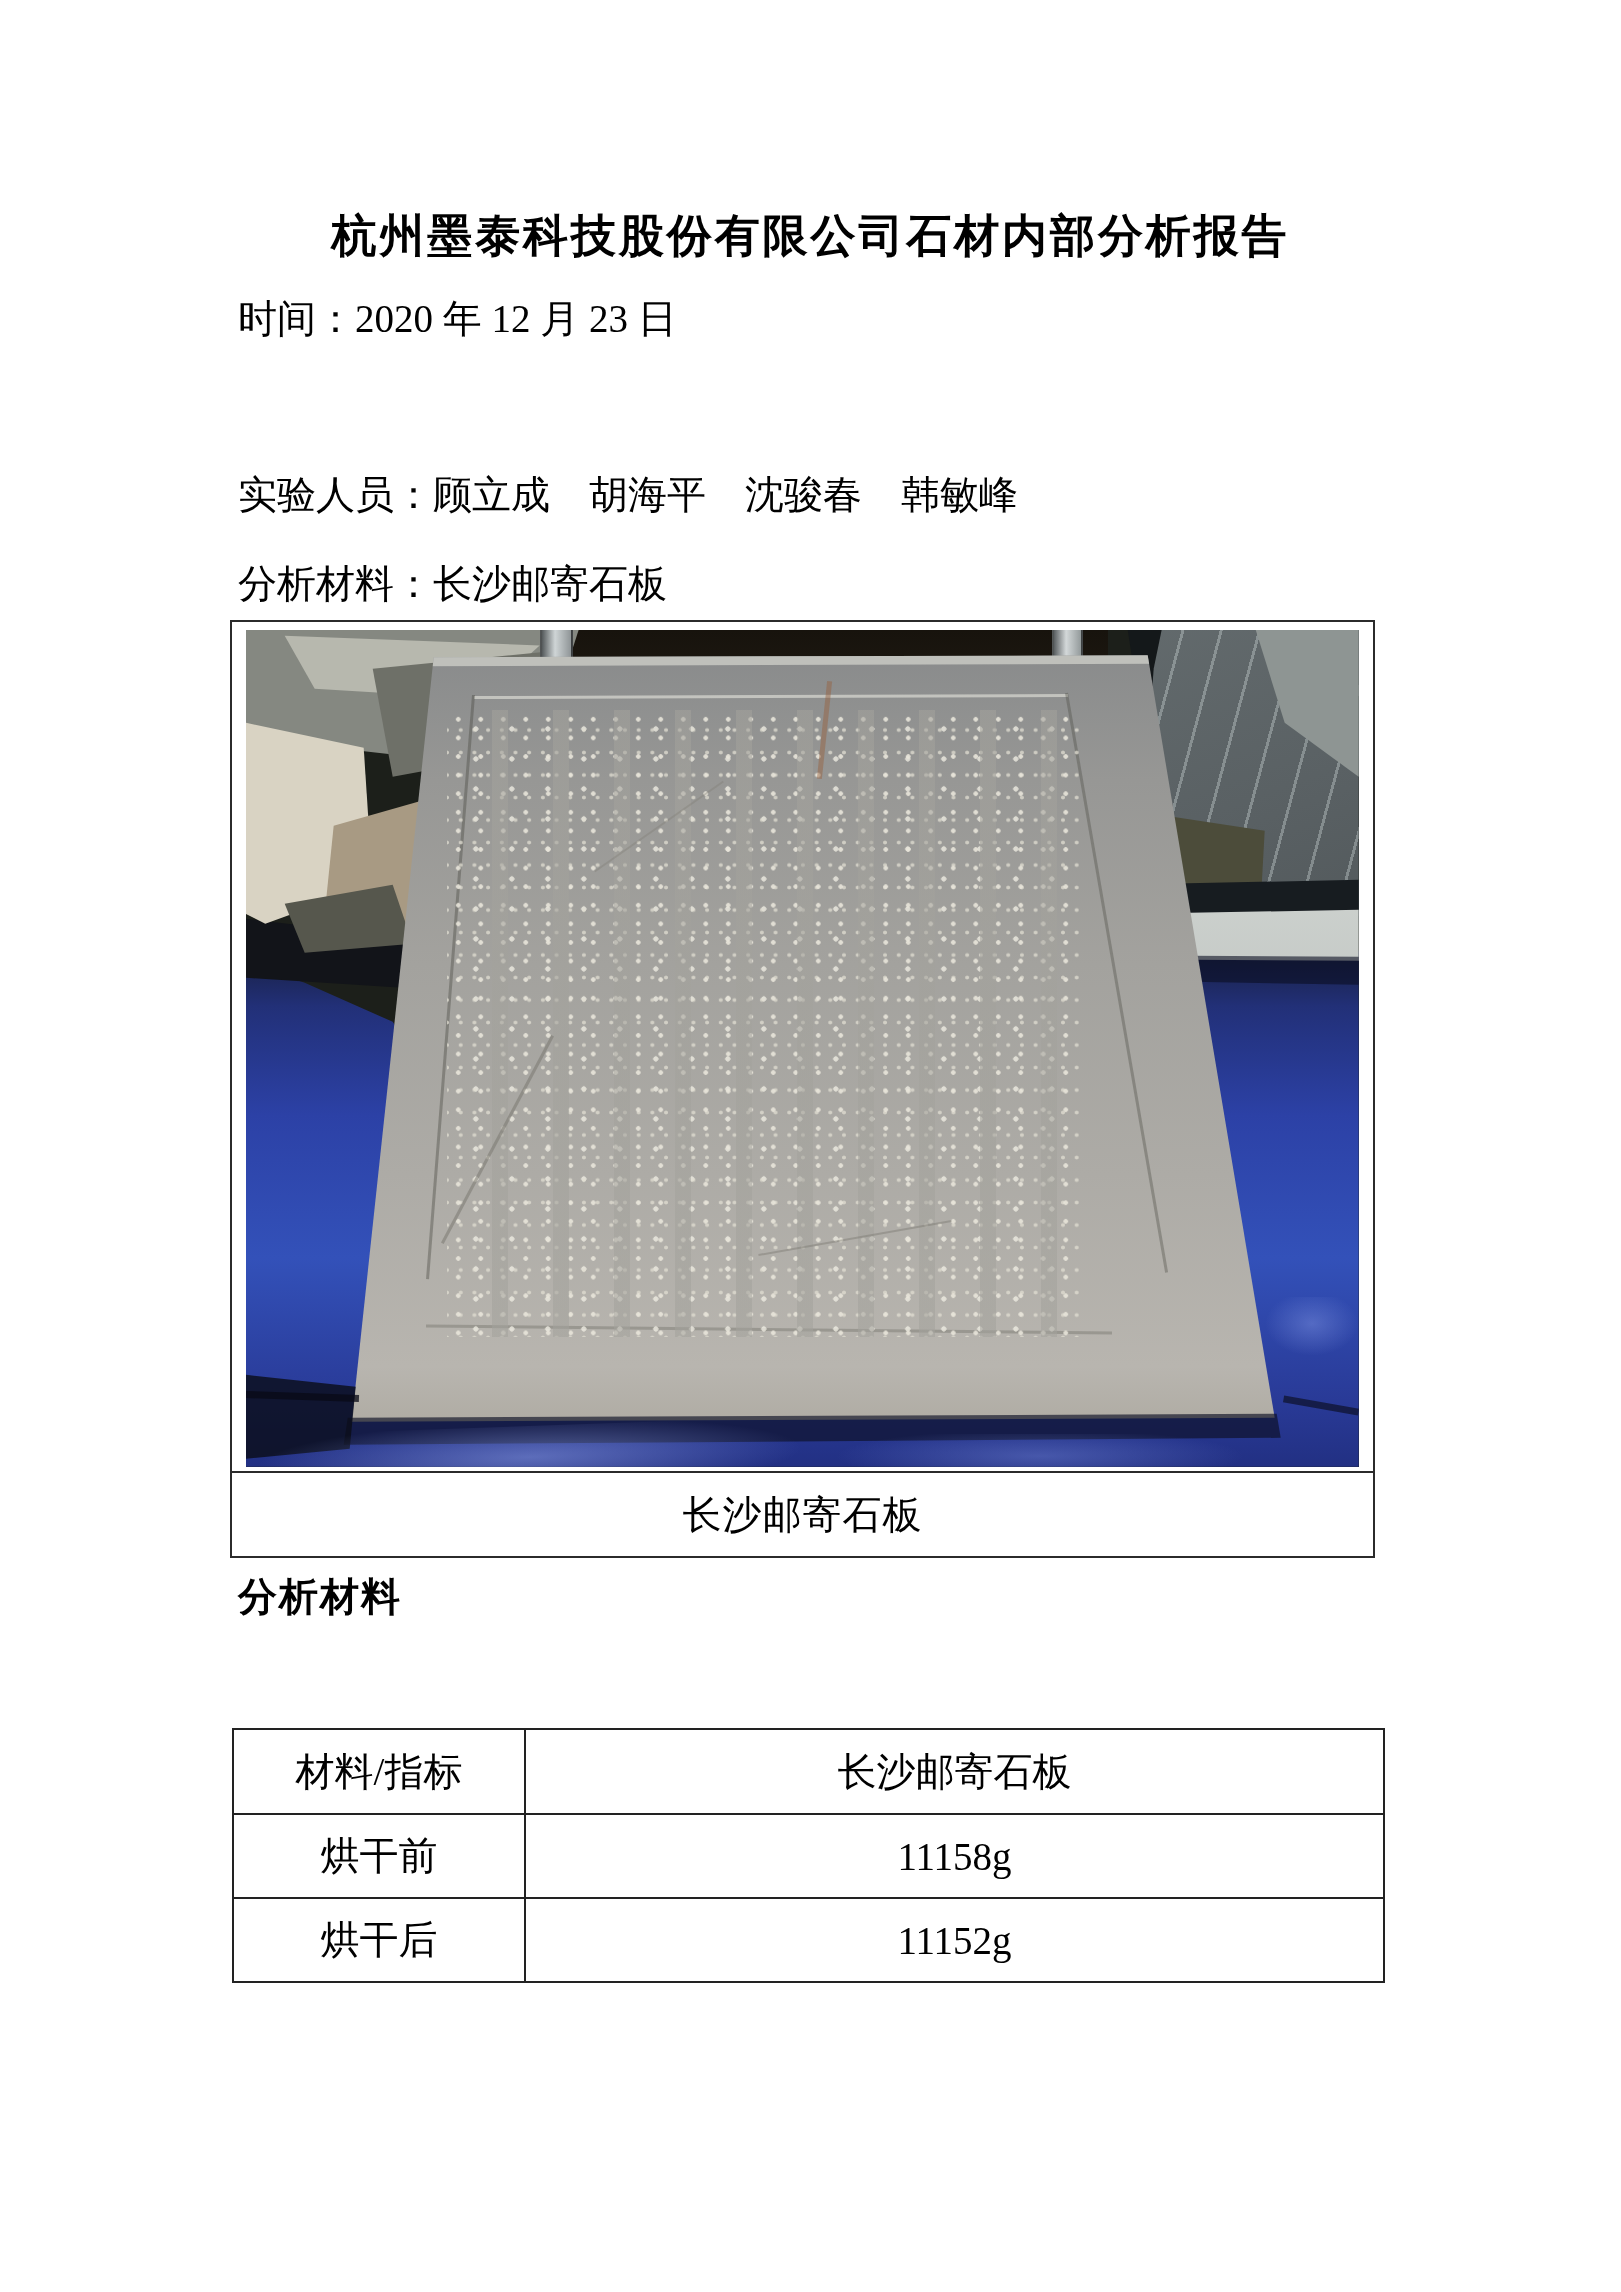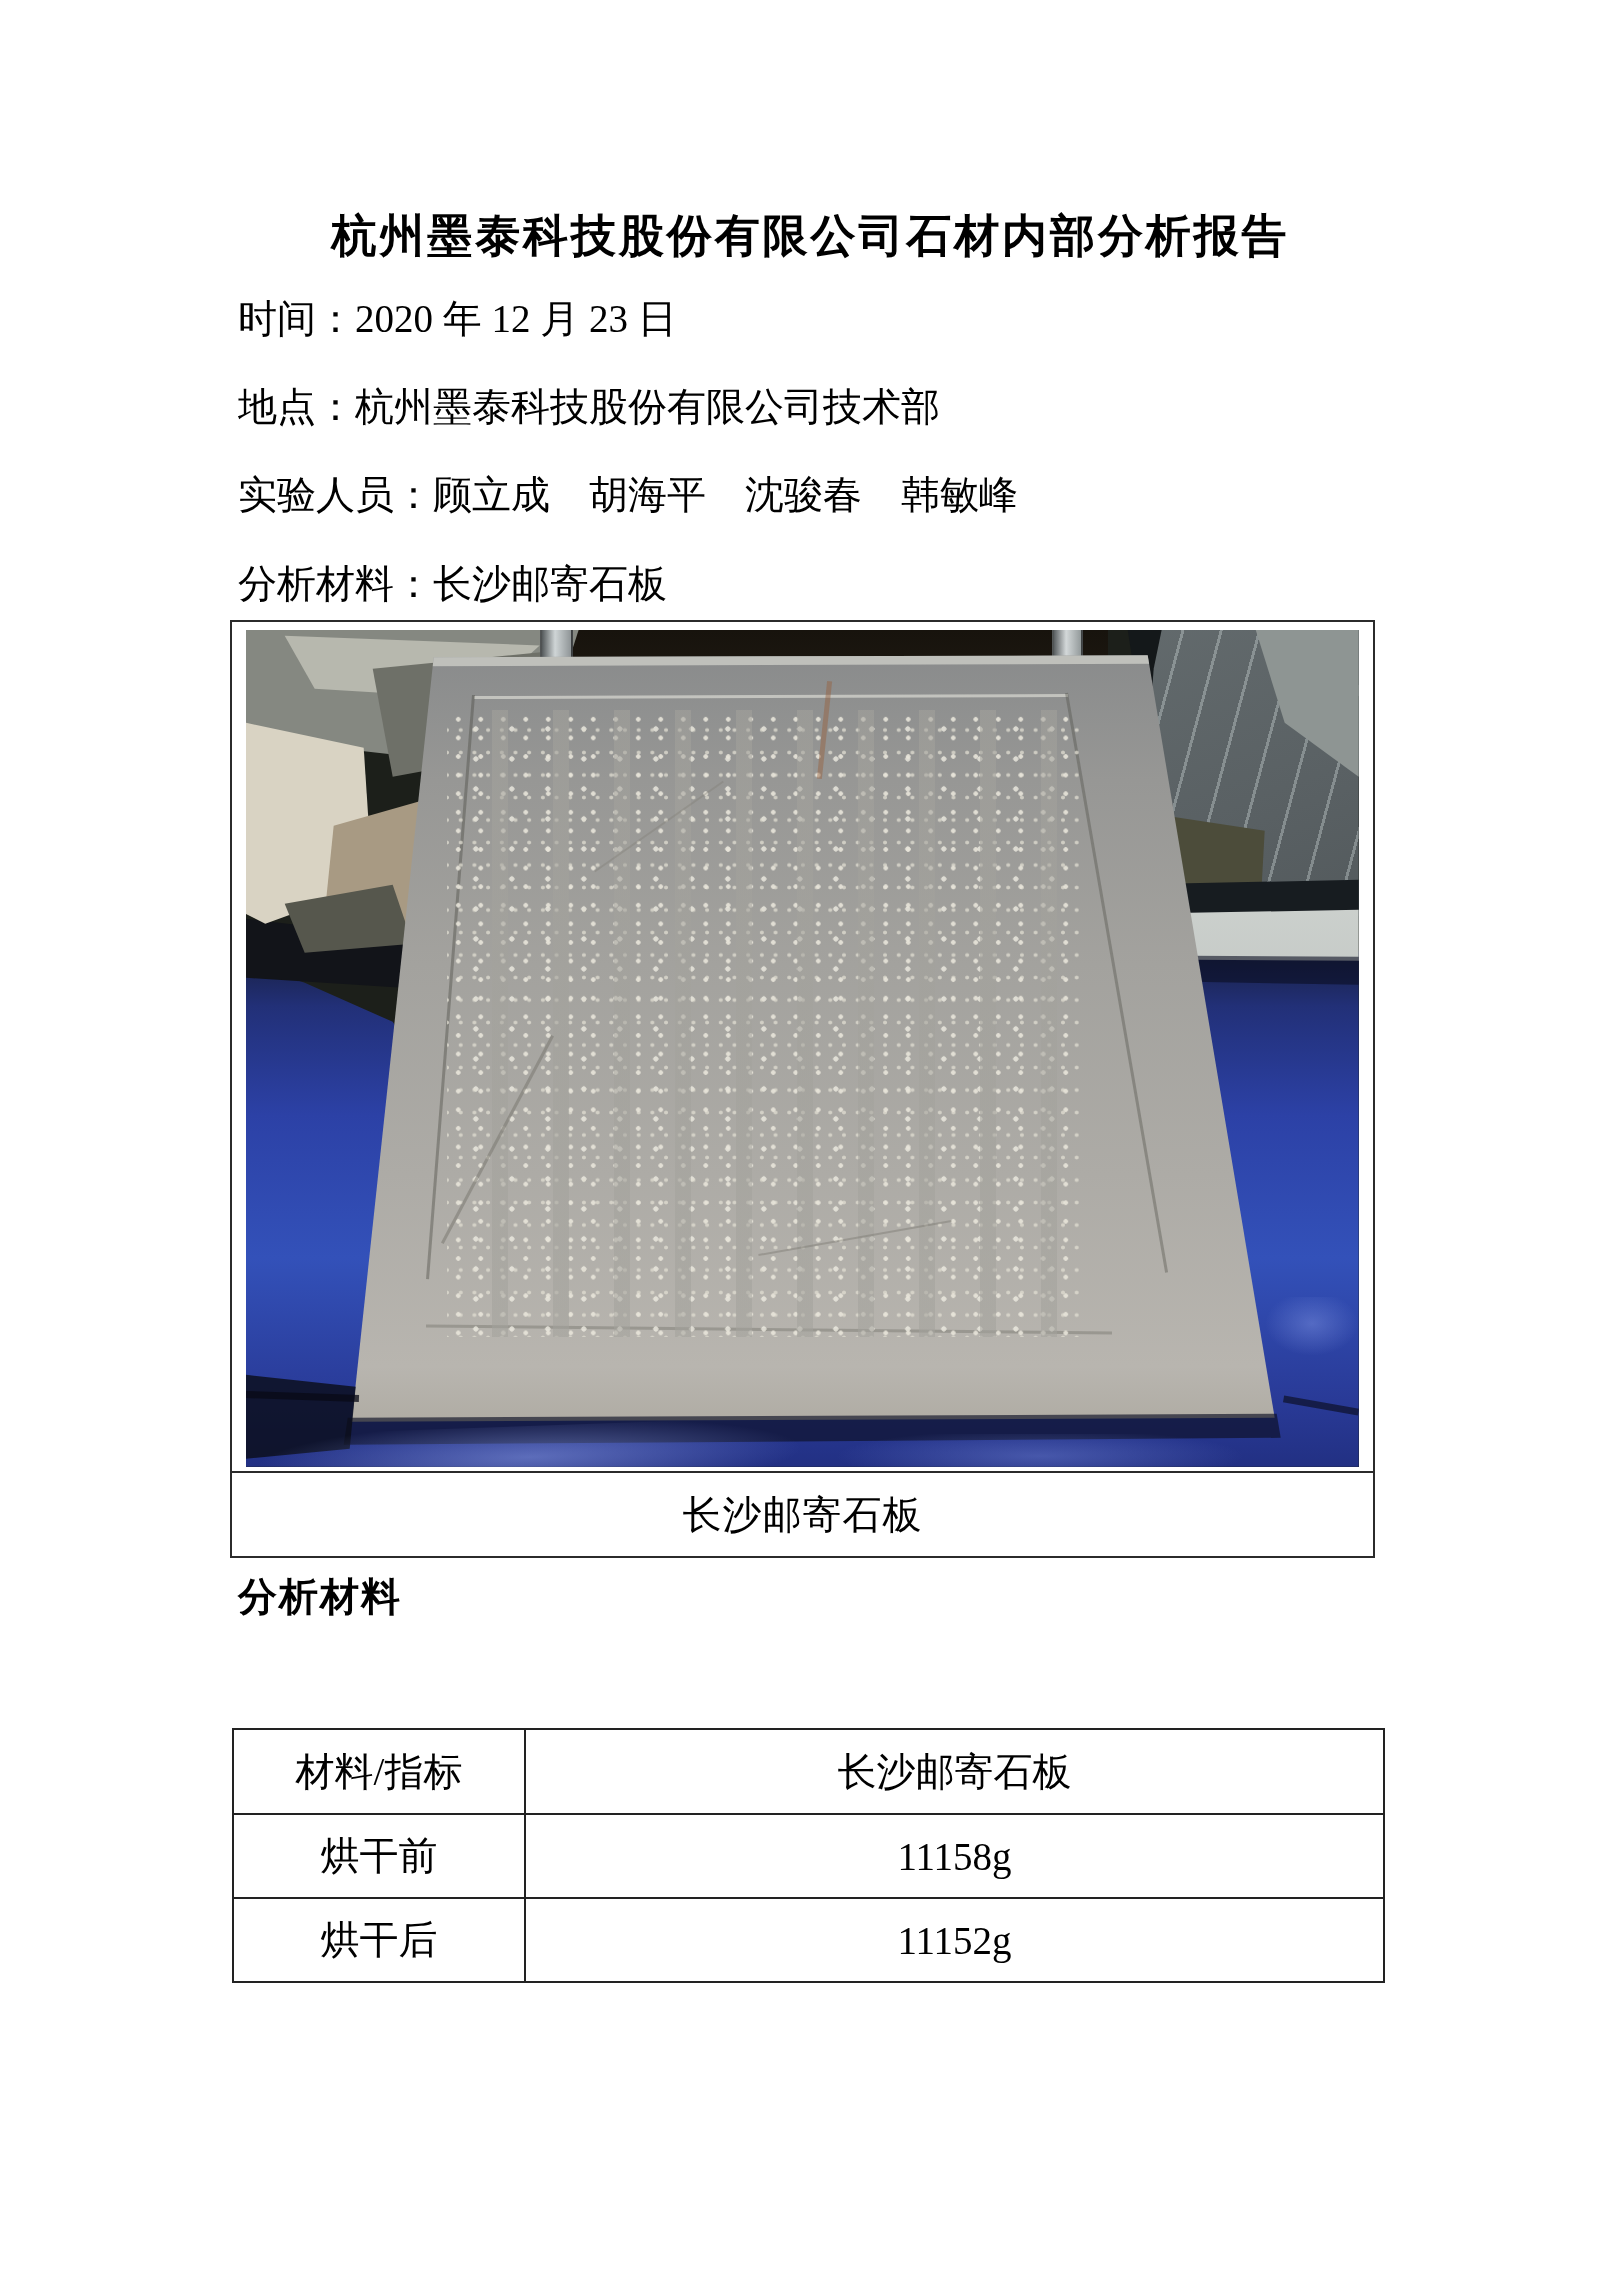--- a/index.html
+++ b/index.html
@@ -133,21 +133,20 @@
   table.moisture tr.last td{ border-bottom-width:3.9px; }
 </style>
 </head>
 <body>
 
 <div class="page">
 
   <div class="title">杭州墨泰科技股份有限公司石材内部分析报告</div>
 
   <div class="meta m1">时间：2020 年 12 月 23 日</div>
-  <div class="meta m2">地点：杭州墨泰科技股份有限公司技术部</div>
   <div class="meta m3">实验人员：顾立成　胡海平　沈骏春　韩敏峰</div>
   <div class="meta m4">分析材料：长沙邮寄石板</div>
 
   <div class="figure">
     <div class="photo-wrap" style="position:relative;">
       <div class="photo">
         <div class="top-band"></div>
         <div class="blue"></div>
         <div class="shadow-left"></div>
         <div class="rk-a"></div>

